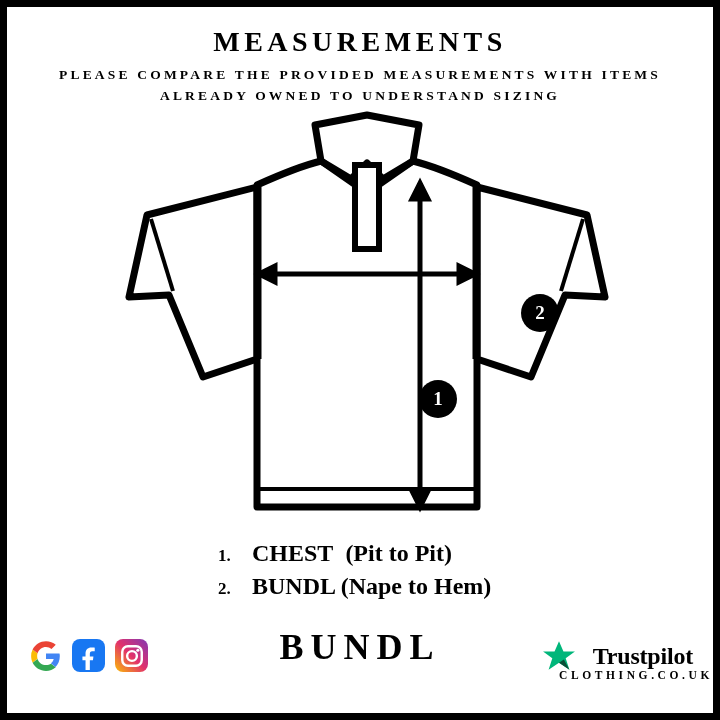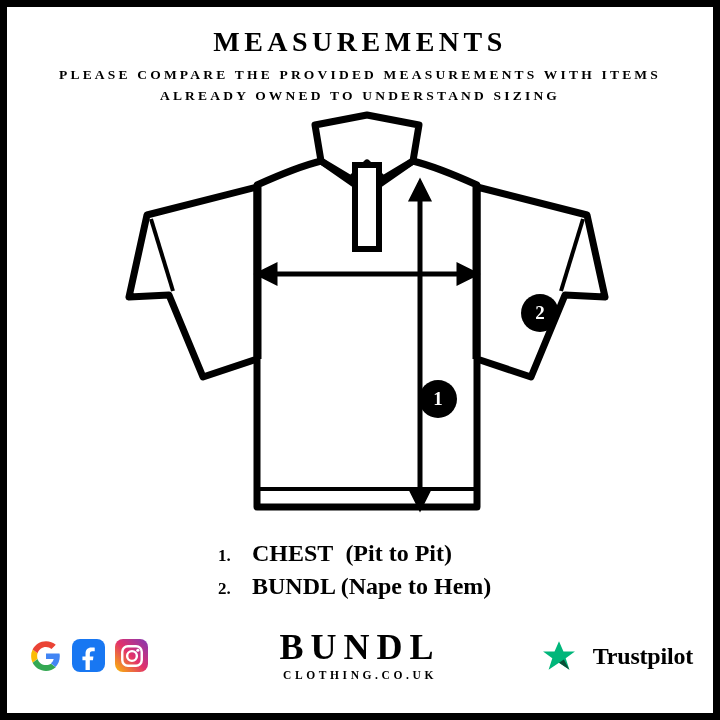--- a/index.html
+++ b/index.html
@@ -135,20 +135,21 @@
     font-size: 36px;
     font-weight: bold;
     letter-spacing: 7px;
     line-height: 1;
   }
   .brand-domain {
     font-size: 11.5px;
     font-weight: bold;
     letter-spacing: 3.6px;
     margin-top: 4px;
+    text-align: right;
   }
   .trustpilot {
     position: absolute;
     right: 20px;
     top: 26px;
     display: flex;
     align-items: center;
     gap: 17px;
     text-align: center;
   }

